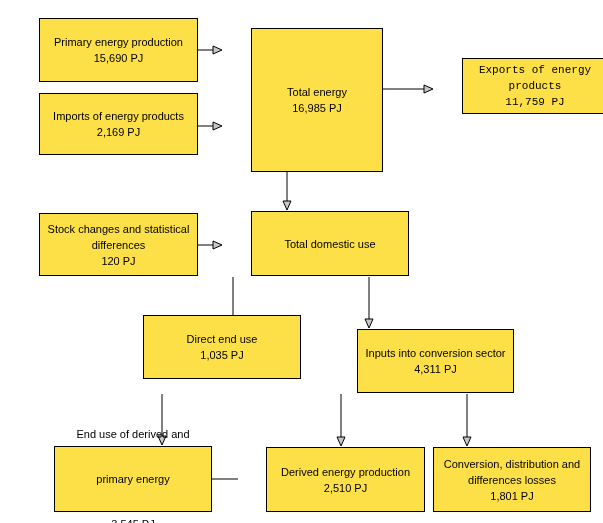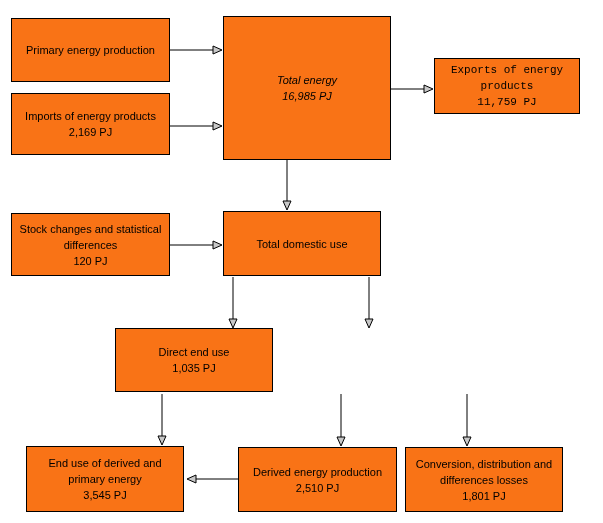--- a/index.html
+++ b/index.html
@@ -15,40 +15,41 @@
     font-family: "Liberation Sans", "DejaVu Sans", sans-serif;
     font-size: 11px;
     line-height: 16px;
     color: #000000;
     overflow: hidden;
   }
   .node {
     position: absolute;
     box-sizing: border-box;
     border: 1px solid #000000;
-    background: #f97316;
+    background: #fde047;
     display: flex;
     flex-direction: column;
     justify-content: center;
     align-items: center;
     text-align: center;
     padding: 2px 4px;
+    margin-left: 28px;
   }
   .node div { width: 100%; }
 
   
   #n-primary   { left: 11px;  top: 18px;  width: 159px; height: 64px; }
   #n-imports   { left: 11px;  top: 93px;  width: 159px; height: 62px; }
-  #n-total     { left: 223px; top: 16px;  width: 168px; height: 144px; font-style: italic; }
+  #n-total     { left: 223px; top: 28px;  width: 132px; height: 144px; }
   #n-exports   { left: 434px; top: 58px;  width: 146px; height: 56px; font-family: Liberation Mono, monospace; }
   #n-stock     { left: 11px;  top: 213px; width: 159px; height: 63px; }
   #n-domestic  { left: 223px; top: 211px; width: 158px; height: 65px; gap: 44px; }
-  #n-direct    { left: 115px; top: 328px; width: 158px; height: 64px; }
+  #n-direct    { left: 115px; top: 315px; width: 158px; height: 64px; }
   #n-inputs    { left: 329px; top: 329px; width: 157px; height: 64px; }
-  #n-enduse    { left: 26px;  top: 446px; width: 158px; height: 66px; }
+  #n-enduse    { left: 26px;  top: 446px; width: 158px; height: 66px; gap: 29px; }
   #n-derived   { left: 238px; top: 447px; width: 159px; height: 65px; }
   #n-losses    { left: 405px; top: 447px; width: 158px; height: 65px; }
 
   .arrows {
     position: absolute;
     left: 0; top: 0;
     width: 603px;
     height: 523px;
     pointer-events: none;
   }
@@ -113,20 +114,21 @@
     </g>
 
     <g>
       <line x1="238" y1="479" x2="196" y2="479"></line>
       <polygon points="196,475 196,483 187,479"></polygon>
     </g>
   </svg>
 
   <div class="node" id="n-primary">
     <div>Primary energy production</div>
+    <div>15,690 PJ</div>
   </div>
 
   <div class="node" id="n-imports">
     <div>Imports of energy products</div>
     <div>2,169 PJ</div>
   </div>
 
   <div class="node" id="n-total">
     <div>Total energy</div>
     <div>16,985 PJ</div>
@@ -145,20 +147,24 @@
 
   <div class="node" id="n-domestic">
     <div>Total domestic use</div>
   </div>
 
   <div class="node" id="n-direct">
     <div>Direct end use</div>
     <div>1,035 PJ</div>
   </div>
 
+  <div class="node" id="n-inputs">
+    <div>Inputs into conversion sector</div>
+    <div>4,311 PJ</div>
+  </div>
 
   <div class="node" id="n-enduse">
     <div>End use of derived and</div>
     <div>primary energy</div>
     <div>3,545 PJ</div>
   </div>
 
   <div class="node" id="n-derived">
     <div>Derived energy production</div>
     <div>2,510 PJ</div>

